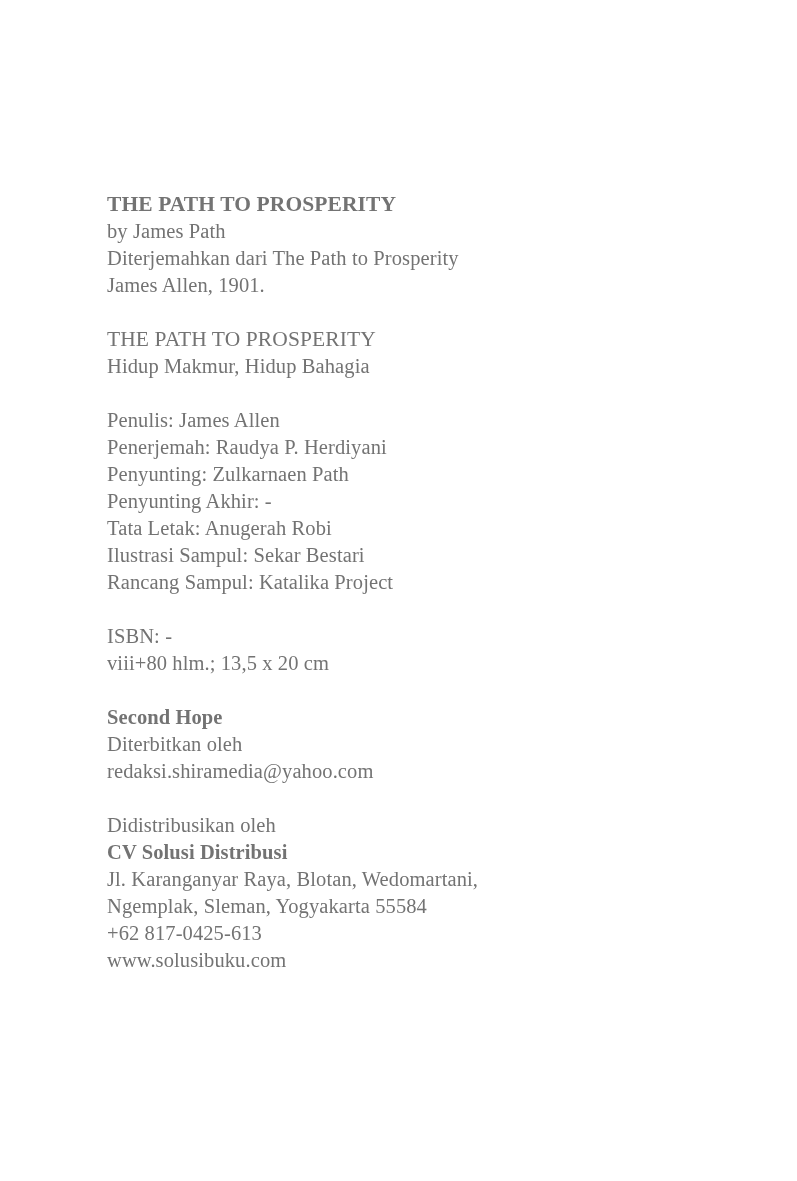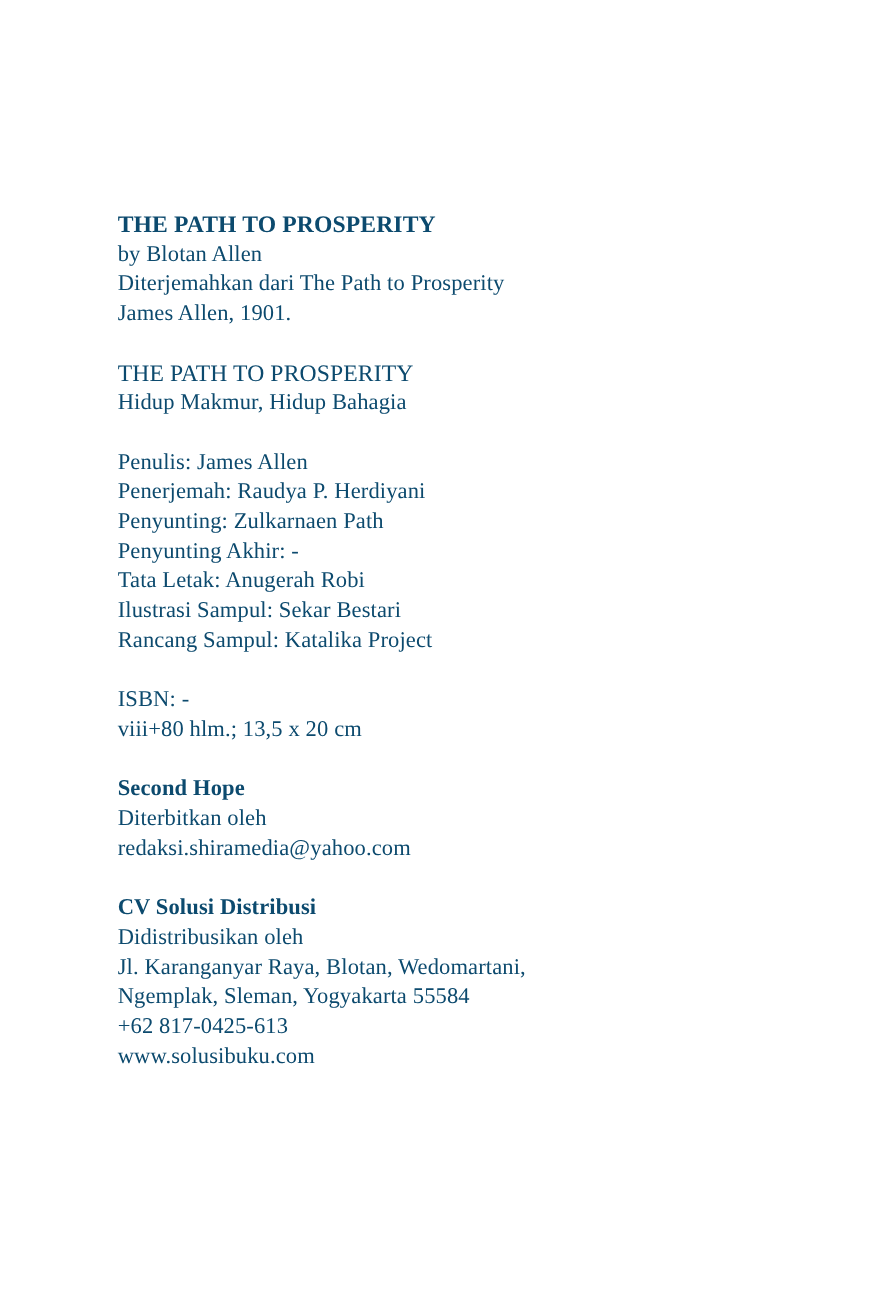--- a/index.html
+++ b/index.html
@@ -4,21 +4,21 @@
 <style>
   * { margin: 0; padding: 0; box-sizing: border-box; }
   html, body { background: #ffffff; }
   .page {
     position: relative;
     width: 631px;
     height: 1181px;
     background: #ffffff;
     overflow: hidden;
     font-family: "Liberation Serif", "DejaVu Serif", serif;
-    color: #0c4a6e;
+    color: #737373;
   }
   .content {
     position: absolute;
     left: 107px;
     top: 191px;
     width: 620px;
   }
   .block { margin-bottom: 27px; }
   .line {
     font-size: 20.5px;
@@ -30,21 +30,21 @@
   .title-line { font-size: 21.5px; }
 </style>
 </head>
 <body>
 
 <div class="page">
   <div class="content">
 
     <section class="block">
       <div class="line title-line bold">THE PATH TO PROSPERITY</div>
-      <div class="line">by Blotan Allen</div>
+      <div class="line">by James Path</div>
       <div class="line">Diterjemahkan dari The Path to Prosperity</div>
       <div class="line">James Allen, 1901.</div>
     </section>
 
     <section class="block">
       <div class="line title-line">THE PATH TO PROSPERITY</div>
       <div class="line">Hidup Makmur, Hidup Bahagia</div>
     </section>
 
     <section class="block">
@@ -65,22 +65,22 @@
       <div class="line">viii+80 hlm.; 13,5 x 20 cm</div>
     </section>
 
     <section class="block">
       <div class="line bold">Second Hope</div>
       <div class="line">Diterbitkan oleh</div>
       <div class="line">redaksi.shiramedia@yahoo.com</div>
     </section>
 
     <section class="block">
+      <div class="line">Didistribusikan oleh</div>
       <div class="line bold">CV Solusi Distribusi</div>
-      <div class="line">Didistribusikan oleh</div>
       <div class="line">Jl. Karanganyar Raya, Blotan, Wedomartani,</div>
       <div class="line">Ngemplak, Sleman, Yogyakarta 55584</div>
       <div class="line">+62 817-0425-613</div>
       <div class="line">www.solusibuku.com</div>
     </section>
 
   </div>
 </div>
 
 </body></html>

